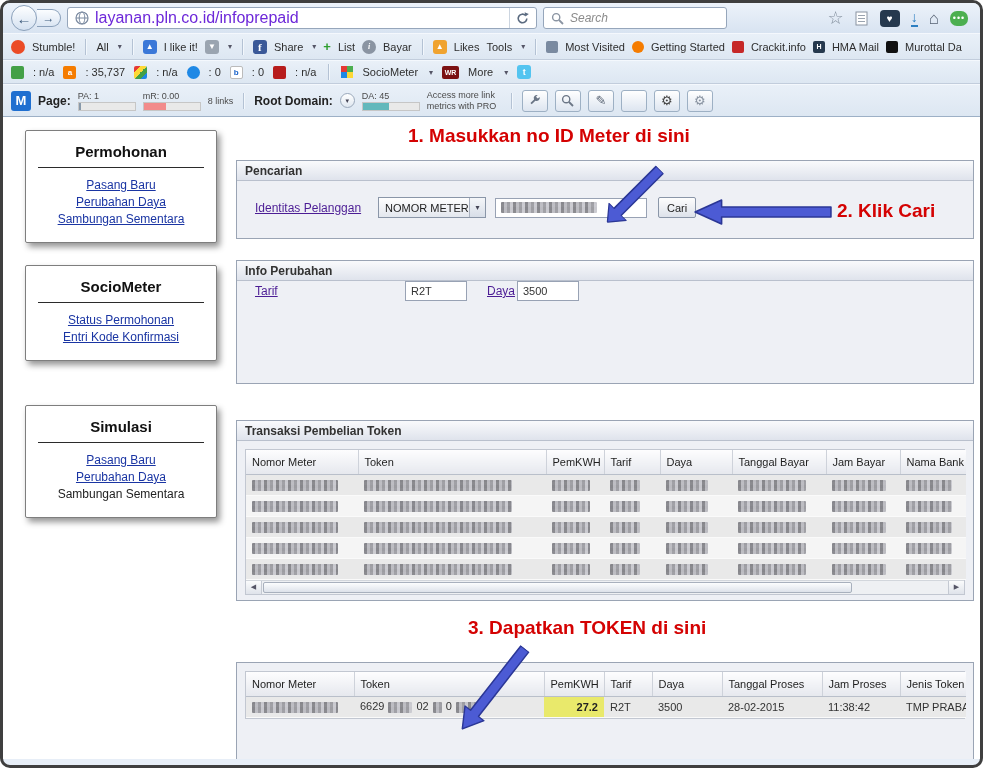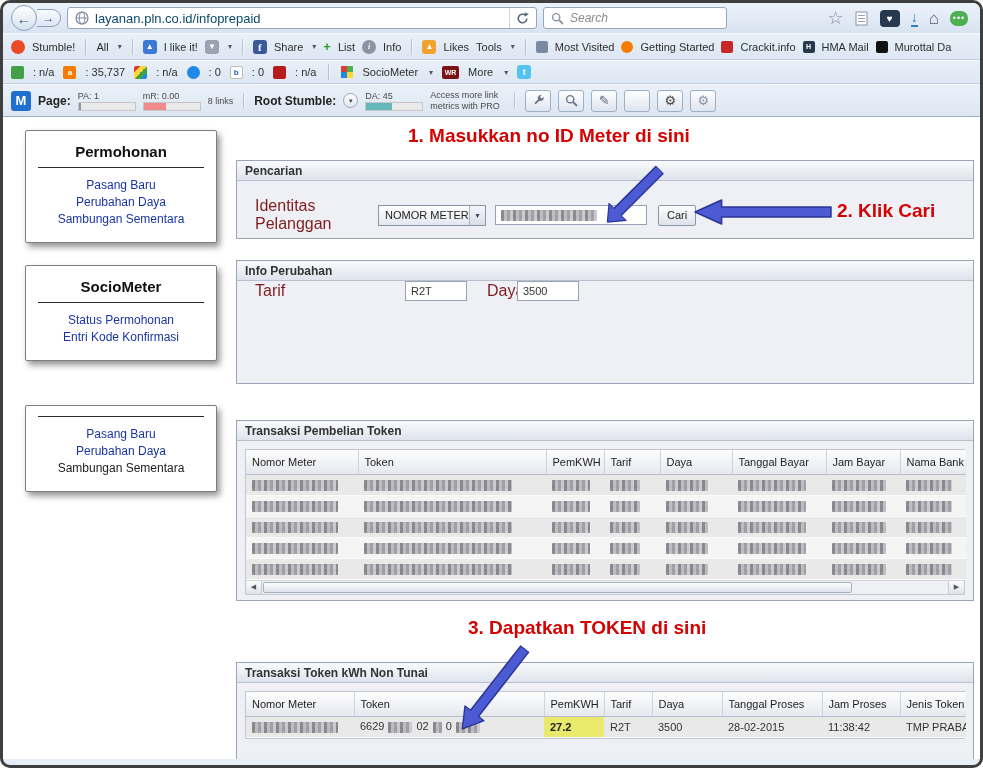--- a/index.html
+++ b/index.html
@@ -18,21 +18,21 @@
   .vsep { width:1px; height:16px; background:#b4c2d4; box-shadow:1px 0 0 #f2f7fc; margin:0 3px; flex:none; }
 
   .btn-back { width:26px; height:26px; border-radius:50%; border:1px solid #8aa0ba; flex:none;
               background:linear-gradient(#feffff,#d4e1f1); display:flex; align-items:center; justify-content:center;
               font-size:15px; color:#3c5a7c; font-weight:bold; }
   .btn-fwd  { width:24px; height:18px; border:1px solid #8aa0ba; border-left:none; border-radius:0 9px 9px 0; flex:none;
               background:linear-gradient(#fbfdff,#dbe6f3); display:flex; align-items:center; justify-content:center;
               font-size:12px; color:#3c5a7c; margin-left:-6px; }
   .urlbar { flex:0 0 470px; height:22px; background:#fff; border:1px solid #96a6bb; border-radius:3px;
             display:flex; align-items:center; padding:0 2px 0 7px; gap:6px; }
-  .url-text { flex:1; font-size:13px; color:#0c4a6e; white-space:nowrap; overflow:hidden; }
+  .url-text { flex:1; font-size:16px; color:#6d28d9; white-space:nowrap; overflow:hidden; }
   .reload-seg { width:25px; height:20px; border-left:1px solid #ccd5e0; display:flex; align-items:center; justify-content:center; }
   .searchbar { flex:0 0 184px; height:22px; background:#fff; border:1px solid #96a6bb; border-radius:3px;
                display:flex; align-items:center; padding:0 7px; gap:6px; }
   .search-ph { font-size:12px; font-style:italic; color:#8b8b8b; }
   .nav-right { display:flex; align-items:center; gap:11px; margin-left:auto; padding-right:4px; }
   .star { font-size:18px; color:#84909e; line-height:1; }
   .pocket { width:20px; height:17px; background:#26394e; border-radius:4px; color:#fff; font-size:10px;
             display:flex; align-items:center; justify-content:center; }
   .dl { color:#2d7fc1; font-weight:bold; font-size:14px; border-bottom:2px solid #2d7fc1; line-height:1; padding-bottom:1px; }
   .home { font-size:17px; color:#566273; line-height:1; }
@@ -69,31 +69,31 @@
           background:linear-gradient(#ffffff,#dde5f0); display:flex; align-items:center; justify-content:center;
           color:#5b6675; font-size:13px; }
 
   
   .page { position:relative; height:642px; background:#fff; overflow:hidden; }
 
   .card { position:absolute; left:22px; width:192px; background:#fff; border:1px solid #7e7e7e; border-radius:2px;
           box-shadow:3px 4px 6px rgba(0,0,0,.42); text-align:center; padding:10px 0 13px; }
   .card-title { font-size:15px; font-weight:bold; color:#111; margin:2px 0 7px; }
   .card-rule { border-top:1px solid #2b2b2b; margin:0 12px 10px; }
-  .card-link { display:block; color:#1a35a3; font-size:12px; margin:3px 0; cursor:pointer; }
+  .card-link { display:block; color:#1a35a3; font-size:12px; text-decoration:underline; margin:3px 0; cursor:pointer; }
   .card-plain { display:block; color:#222; font-size:12px; margin:3px 0; }
 
   .main { position:absolute; left:233px; top:0; width:740px; height:642px; }
   .note { position:absolute; color:#d40202; font-weight:bold; font-size:19px; white-space:nowrap; z-index:6; }
 
   .box { position:absolute; left:0; width:738px; border:1px solid #9aa4b4; background:#eef0f5; }
   .box-header { height:20px; line-height:20px; padding-left:8px; font-size:12px; font-weight:bold; color:#333;
                 background:linear-gradient(#f9fafc,#dfe3ec); border-bottom:1px solid #b9c0cd; }
   .form-row { display:flex; align-items:center; }
-  .flabel { font-size:16px; color:#7f1d1d; flex:none; }
+  .flabel { font-size:12px; color:#4c1d95; flex:none;text-decoration:underline; }
   .select { height:21px; width:108px; border:1px solid #8a96a8; background:linear-gradient(#fefefe,#e3e7ee);
             display:inline-flex; align-items:center; justify-content:space-between; font-size:11px; color:#222;
             padding-left:6px; flex:none; }
   .sel-caret { width:16px; height:100%; border-left:1px solid #aab2c0; background:linear-gradient(#f4f6f9,#d8dee8);
                display:flex; align-items:center; justify-content:center; font-size:8px; color:#445; }
   .field { height:20px; background:#fff; border:1px solid #98a2b4; display:inline-flex; align-items:center;
            padding:0 5px; font-size:11px; color:#333; flex:none; }
   .btn-cari { height:21px; padding:0 8px; font-size:11px; border:1px solid #8a96a8; border-radius:2px;
               background:linear-gradient(#fdfdfd,#dde2ea); color:#222; font-family:inherit; }
   .irow { display:flex; align-items:center; margin:0 0 7px 18px; }
@@ -102,21 +102,21 @@
 
   .twrap { margin:8px; border:1px solid #c2c7d1; background:#fff; }
   table { width:100%; border-collapse:collapse; table-layout:fixed; font-size:11px; color:#333; }
   th { height:24px; background:linear-gradient(#fdfdfe,#e6e8ee); border-right:1px solid #ced2da;
        border-bottom:1px solid #b9bfca; text-align:left; padding:0 6px; font-weight:normal; color:#1e1e1e;
        overflow:hidden; white-space:nowrap; }
   th:last-child { border-right:none; }
   td { height:21px; padding:0 6px; overflow:hidden; white-space:nowrap; border-bottom:1px solid #fafafa; }
   tr.odd td { background:#e9e9e9; }
   tr.even td { background:#f5f5f5; }
-  td.hl { background:#e9e96b !important; font-weight:bold; color:#222; }
+  td.hl { background:#e9e96b !important; text-align:right; font-weight:bold; color:#222; }
   .c-token span { margin-right:4px; }
 
   .scroll { height:14px; background:#eef0f3; border-top:1px solid #d2d6dc; display:flex; align-items:stretch; }
   .sbtn { width:16px; background:linear-gradient(#fafbfc,#dfe3ea); font-size:7px; color:#556;
           display:flex; align-items:center; justify-content:center; flex:none; }
   .sbtn.left { border-right:1px solid #c4c9d2; }
   .sbtn.right { border-left:1px solid #c4c9d2; }
   .sthumb { width:82%; background:linear-gradient(#fcfdfe,#dde2ea); border:1px solid #a8b0bd; border-radius:2px; margin:1px; }
   .strack { flex:1; }
 
@@ -189,21 +189,21 @@
     <span class="tlabel">I like it!</span>
     <span class="ic" style="background:#9aa4b0">▼</span>
       <span class="caret">▾</span>
     <span class="vsep"></span>
     <span class="ic" style="background:#3b5998;font-family:'Liberation Serif',serif;font-size:11px">f</span>
     <span class="tlabel">Share</span>
       <span class="caret">▾</span>
     <span style="color:#2f9e2f;font-weight:bold;font-size:13px">+</span>
     <span class="tlabel">List</span>
     <span class="ic" style="border-radius:50%;background:#8a94a2;font-family:'Liberation Serif',serif;font-style:italic">i</span>
-    <span class="tlabel">Info</span>
+    <span class="tlabel">Bayar</span>
     <span class="vsep"></span>
     <span class="ic" style="background:#f0a32f">▲</span>
     <span class="tlabel">Likes</span>
     <span class="tlabel">Tools</span>
       <span class="caret">▾</span>
     <span class="vsep"></span>
     <span class="fav" style="background:#7a8aa0"></span>
     <span class="tlabel">Most Visited</span>
     <span class="fav" style="background:#f57c00;border-radius:50%"></span>
     <span class="tlabel">Getting Started</span>
@@ -248,21 +248,21 @@
         </div>
     </div>
     <div class="mcol">
       <span class="tiny">mR: 0.00</span>
       <div class="mbar">
           <div class="fill" style="width:22px;background:#f28b8b"></div>
         </div>
     </div>
     <span class="tiny">8 links</span>
     <span class="vsep"></span>
-    <span class="b12">Root Stumble:</span>
+    <span class="b12">Root Domain:</span>
     <span class="rd-caret">▾</span>
     <div class="mcol">
       <span class="tiny">DA: 45</span>
       <div class="mbar">
           <div class="fill" style="width:26px;background:#62b8bc"></div>
         </div>
     </div>
     <span class="tiny pro">Access more link metrics with PRO</span>
     <span class="vsep"></span>
     <span class="mbtn">
@@ -297,20 +297,21 @@
       <a class="card-link">Perubahan Daya</a>
       <a class="card-link">Sambungan Sementara</a>
     </div>
     <div class="card" style="top:148px">
       <div class="card-title">SocioMeter</div>
       <div class="card-rule"></div>
       <a class="card-link">Status Permohonan</a>
       <a class="card-link">Entri Kode Konfirmasi</a>
     </div>
     <div class="card" style="top:288px">
+      <div class="card-title">Simulasi</div>
       <div class="card-rule"></div>
       <a class="card-link">Pasang Baru</a>
       <a class="card-link">Perubahan Daya</a>
       <span class="card-plain">Sambungan Sementara</span>
     </div>
 
     <div class="main">
 
       <div class="note" style="left:172px;top:8px">1. Masukkan no ID Meter di sini</div>
 
@@ -425,21 +426,20 @@
             <span class="sthumb"></span>
             <span class="strack"></span>
             <span class="sbtn right">▶</span>
           </div>
         </div>
       </div>
 
       <div class="note" style="left:232px;top:500px">3. Dapatkan TOKEN di sini</div>
 
       <div class="box" style="top:545px;height:150px">
-        <div class="box-header">Transaksi Token kWh Non Tunai</div>
         <div class="twrap">
           <table>
             <colgroup>
                 <col style="width:108px">
                 <col style="width:190px">
                 <col style="width:60px">
                 <col style="width:48px">
                 <col style="width:70px">
                 <col style="width:100px">
                 <col style="width:78px">

